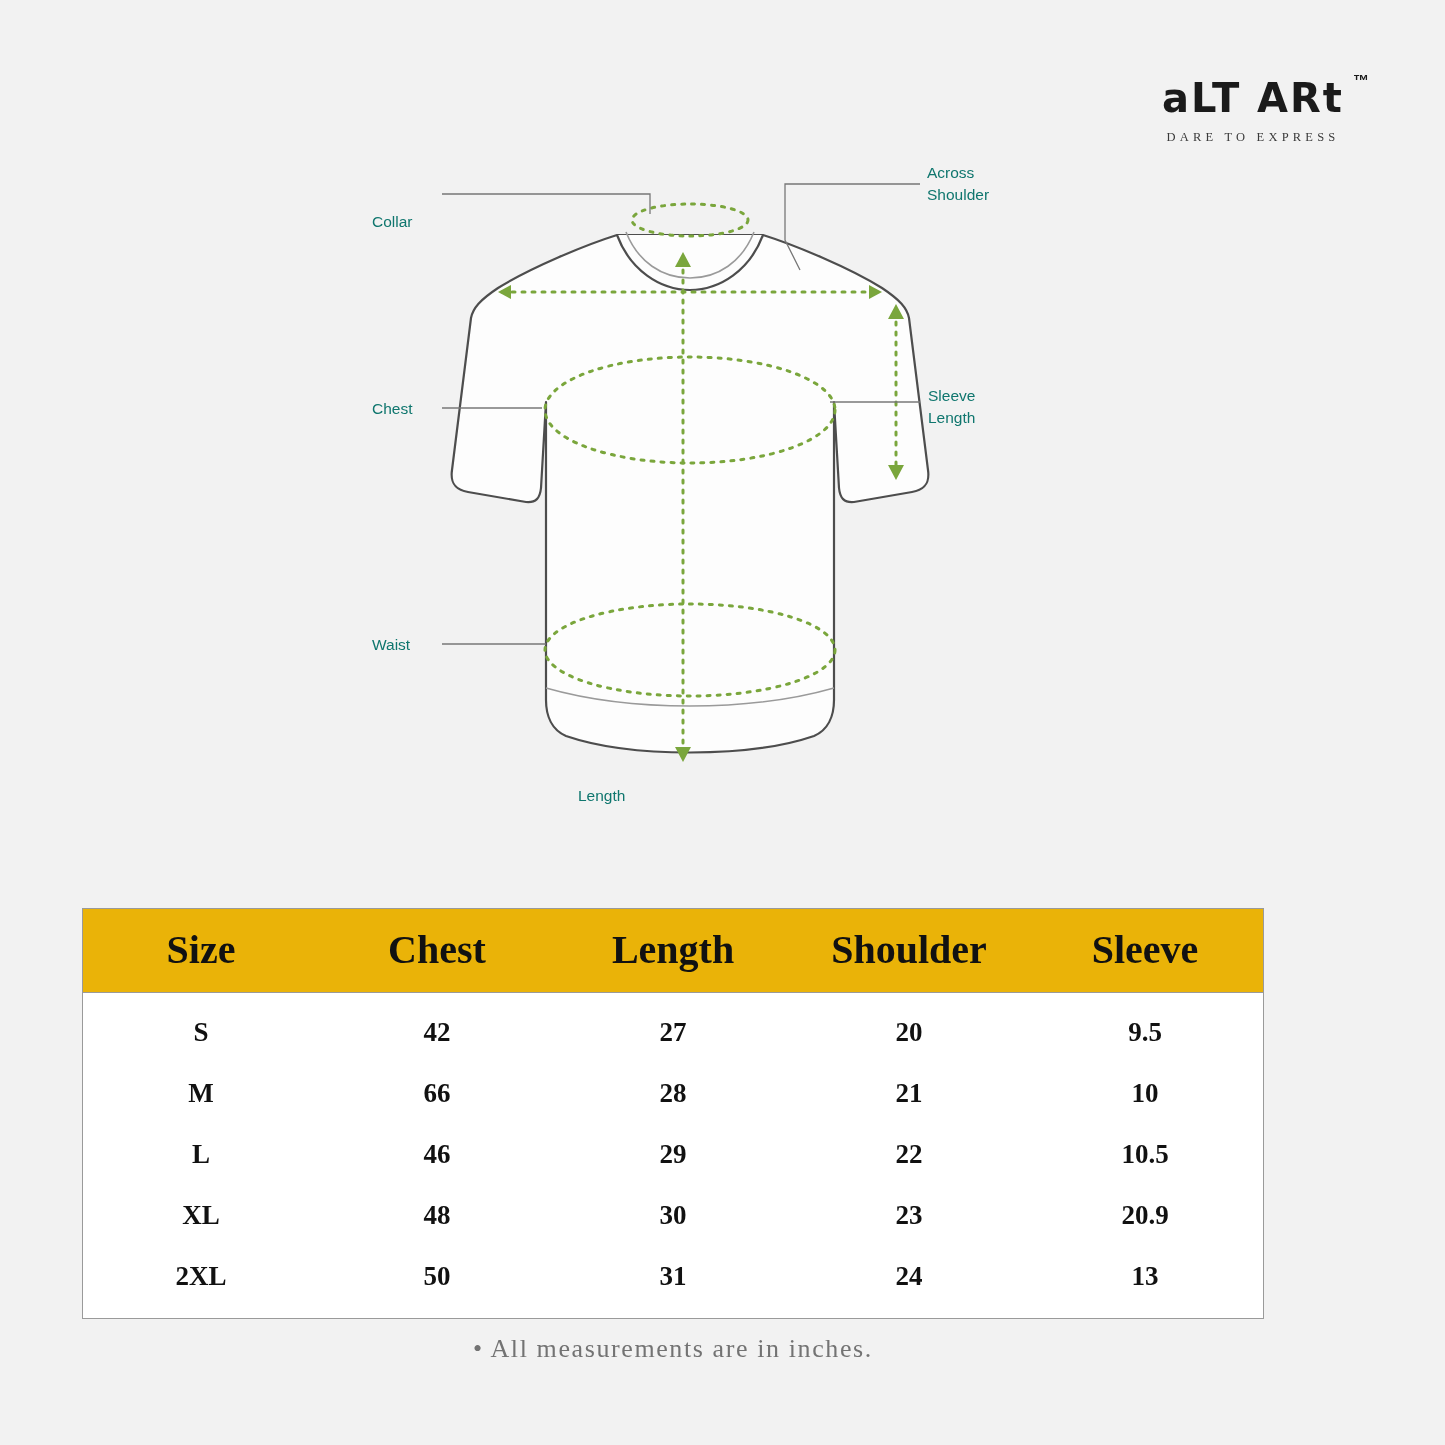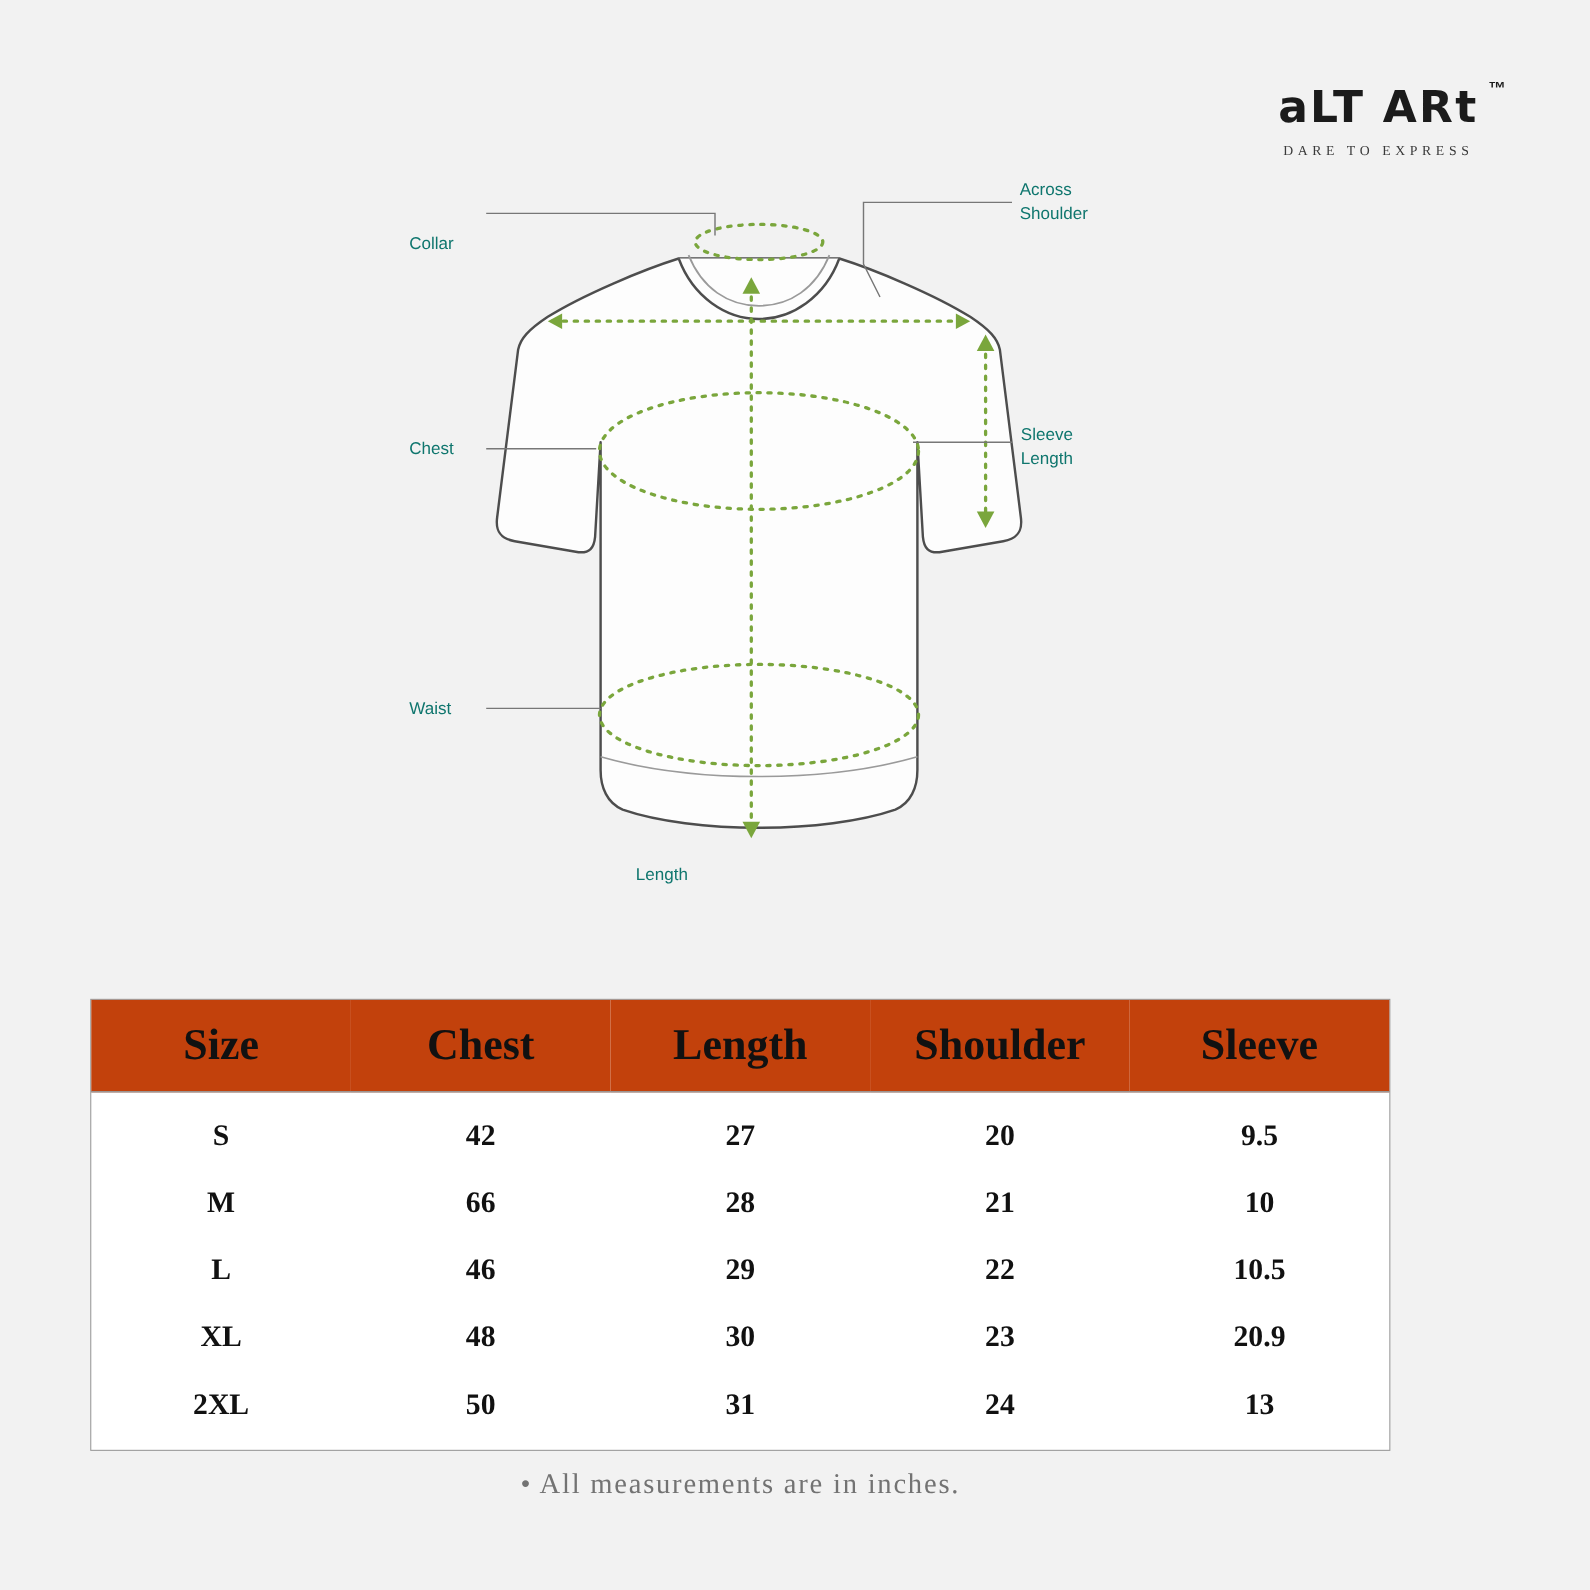--- a/index.html
+++ b/index.html
@@ -83,21 +83,21 @@
     border: 1px solid #9a9a9a;
     background: #ffffff;
     box-sizing: border-box;
   }
   table {
     width: 100%;
     border-collapse: collapse;
     table-layout: fixed;
   }
   thead tr {
-    background: #c2410c;
+    background: #eab308;
   }
   thead th {
     font-family: "Liberation Serif", serif;
     font-weight: 700;
     font-size: 40px;
     color: #111;
     padding: 17px 0 19px 0;
     text-align: center;
     border-bottom: 1px solid #9a9a9a;
   }

